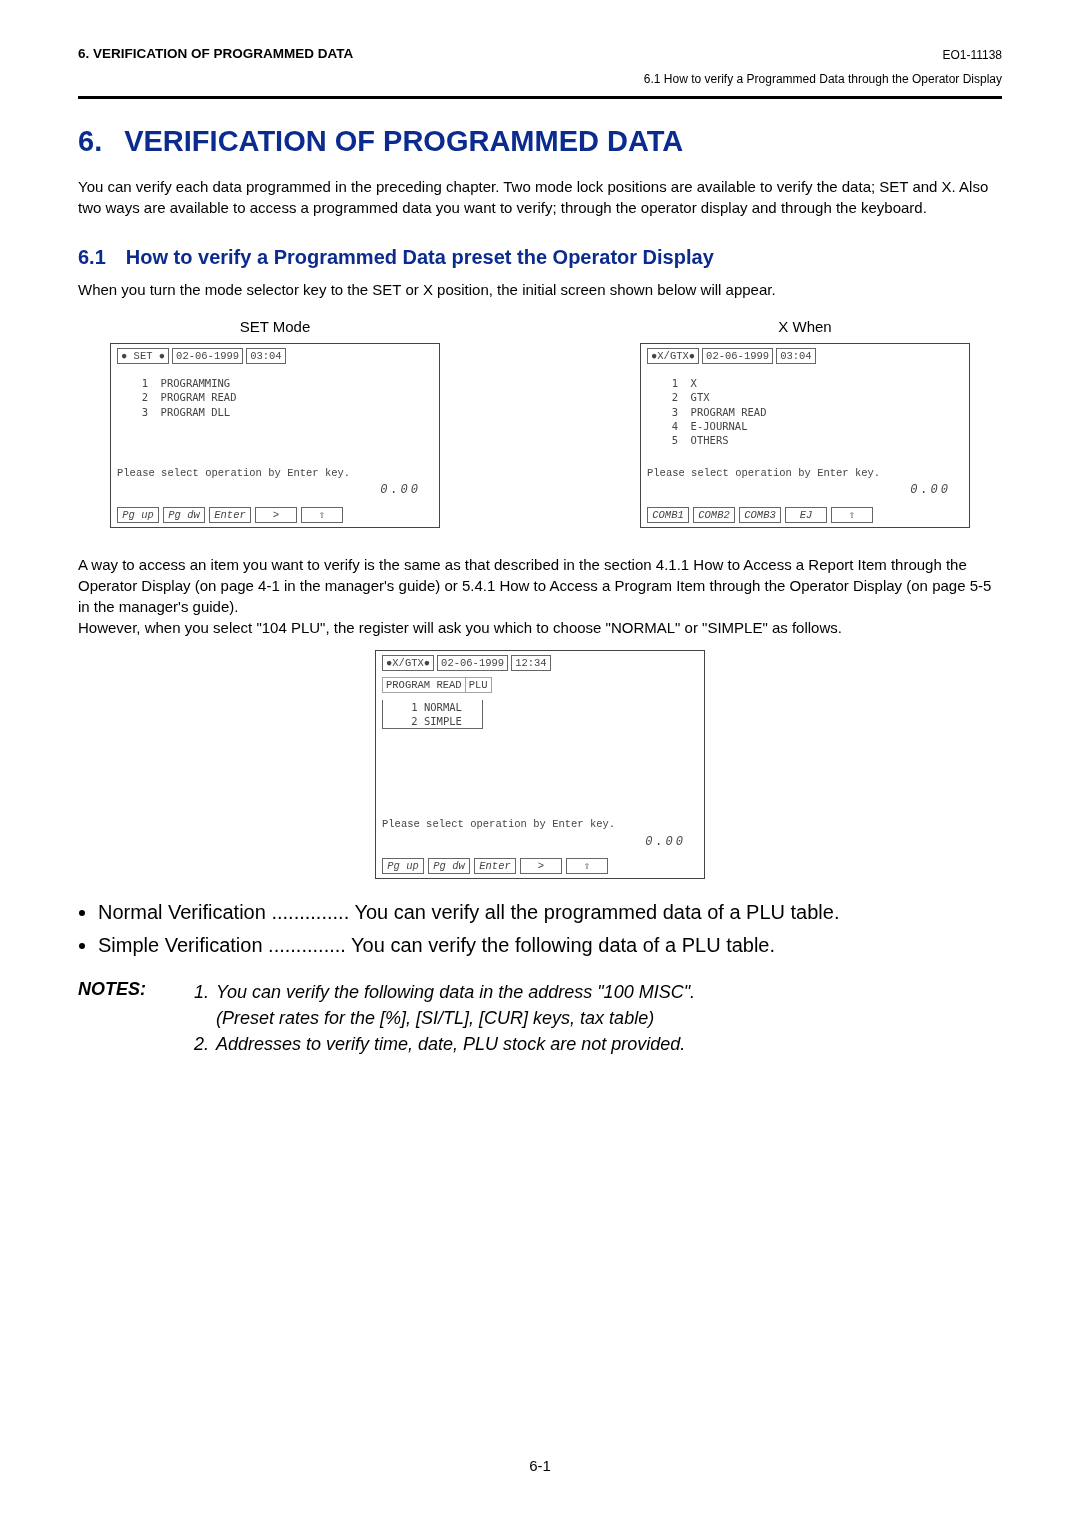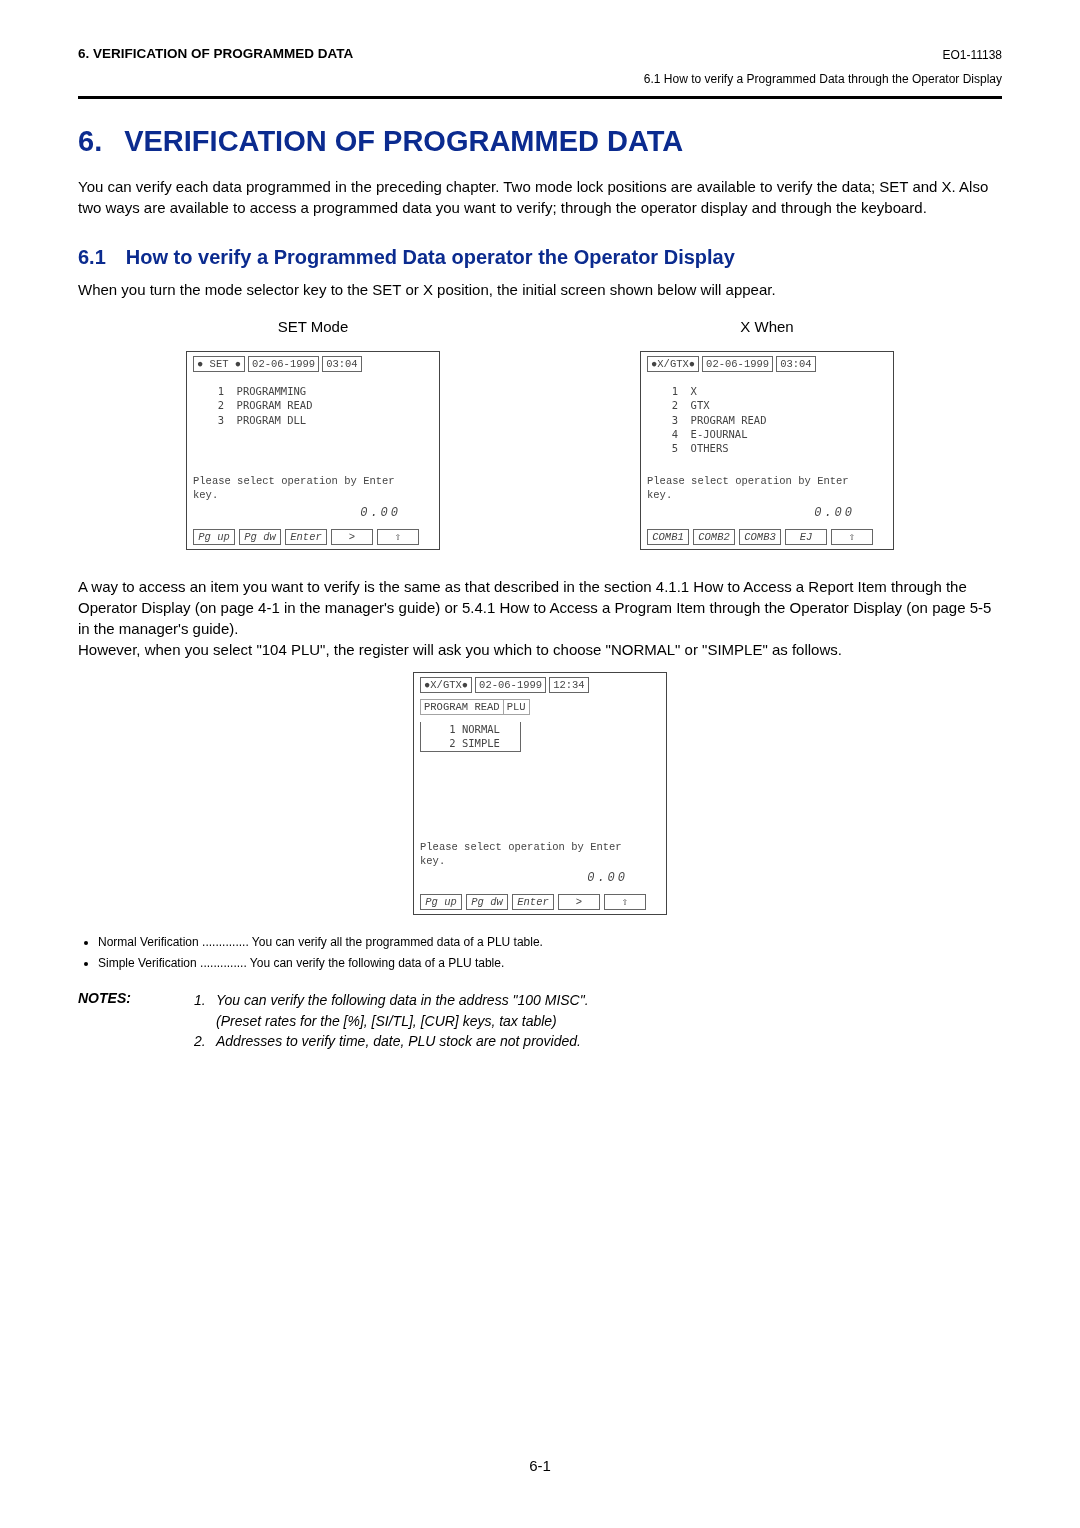--- a/index.html
+++ b/index.html
@@ -9,36 +9,36 @@
   .hdr-right{text-align:right;font-size:12px;line-height:1.5;}
   .hdr-sub{font-size:12px;margin-top:6px;}
   .hr{border:none;border-top:3px solid #000;margin:8px 0 26px 0;}
   h1.chap-title{font-size:29px;font-weight:bold;color:#0b2b8f;margin:0 0 18px 0;}
   h1.chap-title .num{margin-right:22px;}
   .body-text{font-size:15px;line-height:1.4;margin:0 0 28px 0;}
   h2.sec-title{font-size:20px;font-weight:bold;color:#0b2b8f;margin:18px 0 10px 0;}
   h2.sec-title .sec-num{margin-right:20px;}
   .screens-row{display:flex;gap:200px;justify-content:center;margin:18px 0 26px 0;}
   .screen-col{display:flex;flex-direction:column;align-items:center;}
-  .screen-label{font-size:15px;margin-bottom:16px;}
-  .lcd{border:1.2px solid #444;width:254px;box-sizing:border-box;padding:4px 24px 4px 6px;font-family:"Courier New",monospace;font-size:10.5px;line-height:1.35;color:#444;}
+  .screen-label{font-size:15px;margin-bottom:8px;}
+  .lcd{border:1.2px solid #444;width:330px;box-sizing:border-box;padding:4px 4px 4px 6px;font-family:"Courier New",monospace;font-size:10.5px;line-height:1.35;color:#444;}
   .lcd .titlebar{display:flex;gap:3px;margin-bottom:6px;}
   .lcd .box{border:1px solid #666;padding:0 3px;display:inline-block;}
   .lcd .subtitle{border:1px solid #a3a3a3;display:inline-block;padding:0 3px;margin-bottom:8px;}
   .lcd .menu{white-space:pre;min-height:72px;margin:12px;}
   .lcd .prompt{margin-top:18px;}
   .lcd .amount{font-family:"Courier New",monospace;font-size:12px;letter-spacing:3px;text-align:right;padding-right:14px;margin:2px 0 8px 0;font-style:italic;}
   .lcd .btnrow{display:flex;gap:4px;}
   .lcd .btnrow .btn{border:1px solid #666;padding:0 3px;min-width:34px;text-align:center;font-style:italic;}
   .lcd.center{margin:0 auto;}
-  .bullets{font-size:12px;line-height:1.55;margin:14px 0 10px 0;padding-left:20px;}
+  .bullets{font-size:20px;line-height:1.55;margin:14px 0 10px 0;padding-left:20px;}
   .bullets li{margin-bottom:2px;}
   .bullet-desc{display:inline;}
   .indent-more{margin-left:204px;font-size:15px;}
-  .notes{display:flex;font-size:14px;margin-top:18px;}
+  .notes{display:flex;font-size:18px;margin-top:18px;}
   .notes-label{font-weight:bold;font-style:italic;width:116px;flex-shrink:0;}
   .notes-body{font-style:italic;line-height:1.45;}
   .notes-body .n{display:flex;white-space:pre-wrap;}
   .notes-body .nn{width:22px;flex-shrink:0;}
   .pgnum{position:absolute;bottom:54px;left:0;right:0;text-align:center;font-size:15px;}
 </style>
 </head>
 <body>
 
 <div class="page">
@@ -52,21 +52,21 @@
   </div>
   <hr class="hr">
 
   <h1 class="chap-title">
     <span class="num">6.</span><span>VERIFICATION OF PROGRAMMED DATA</span>
   </h1>
 
   <p class="body-text">You can verify each data programmed in the preceding chapter. Two mode lock positions are available to verify the data; SET and X. Also two ways are available to access a programmed data you want to verify; through the operator display and through the keyboard.</p>
 
   <h2 class="sec-title">
-    <span class="sec-num">6.1</span><span>How to verify a Programmed Data operator the Operator Display</span>
+    <span class="sec-num">6.1</span><span>How to verify a Programmed Data preset the Operator Display</span>
   </h2>
 
   <p class="body-text" style="margin-bottom:6px;">When you turn the mode selector key to the SET or X position, the initial screen shown below will appear.</p>
 
   <div class="screens-row">
     <div class="screen-col">
       <div class="screen-label">SET Mode</div>
       <div class="lcd">
         <div class="titlebar">
           <span class="box">● SET ●</span>

